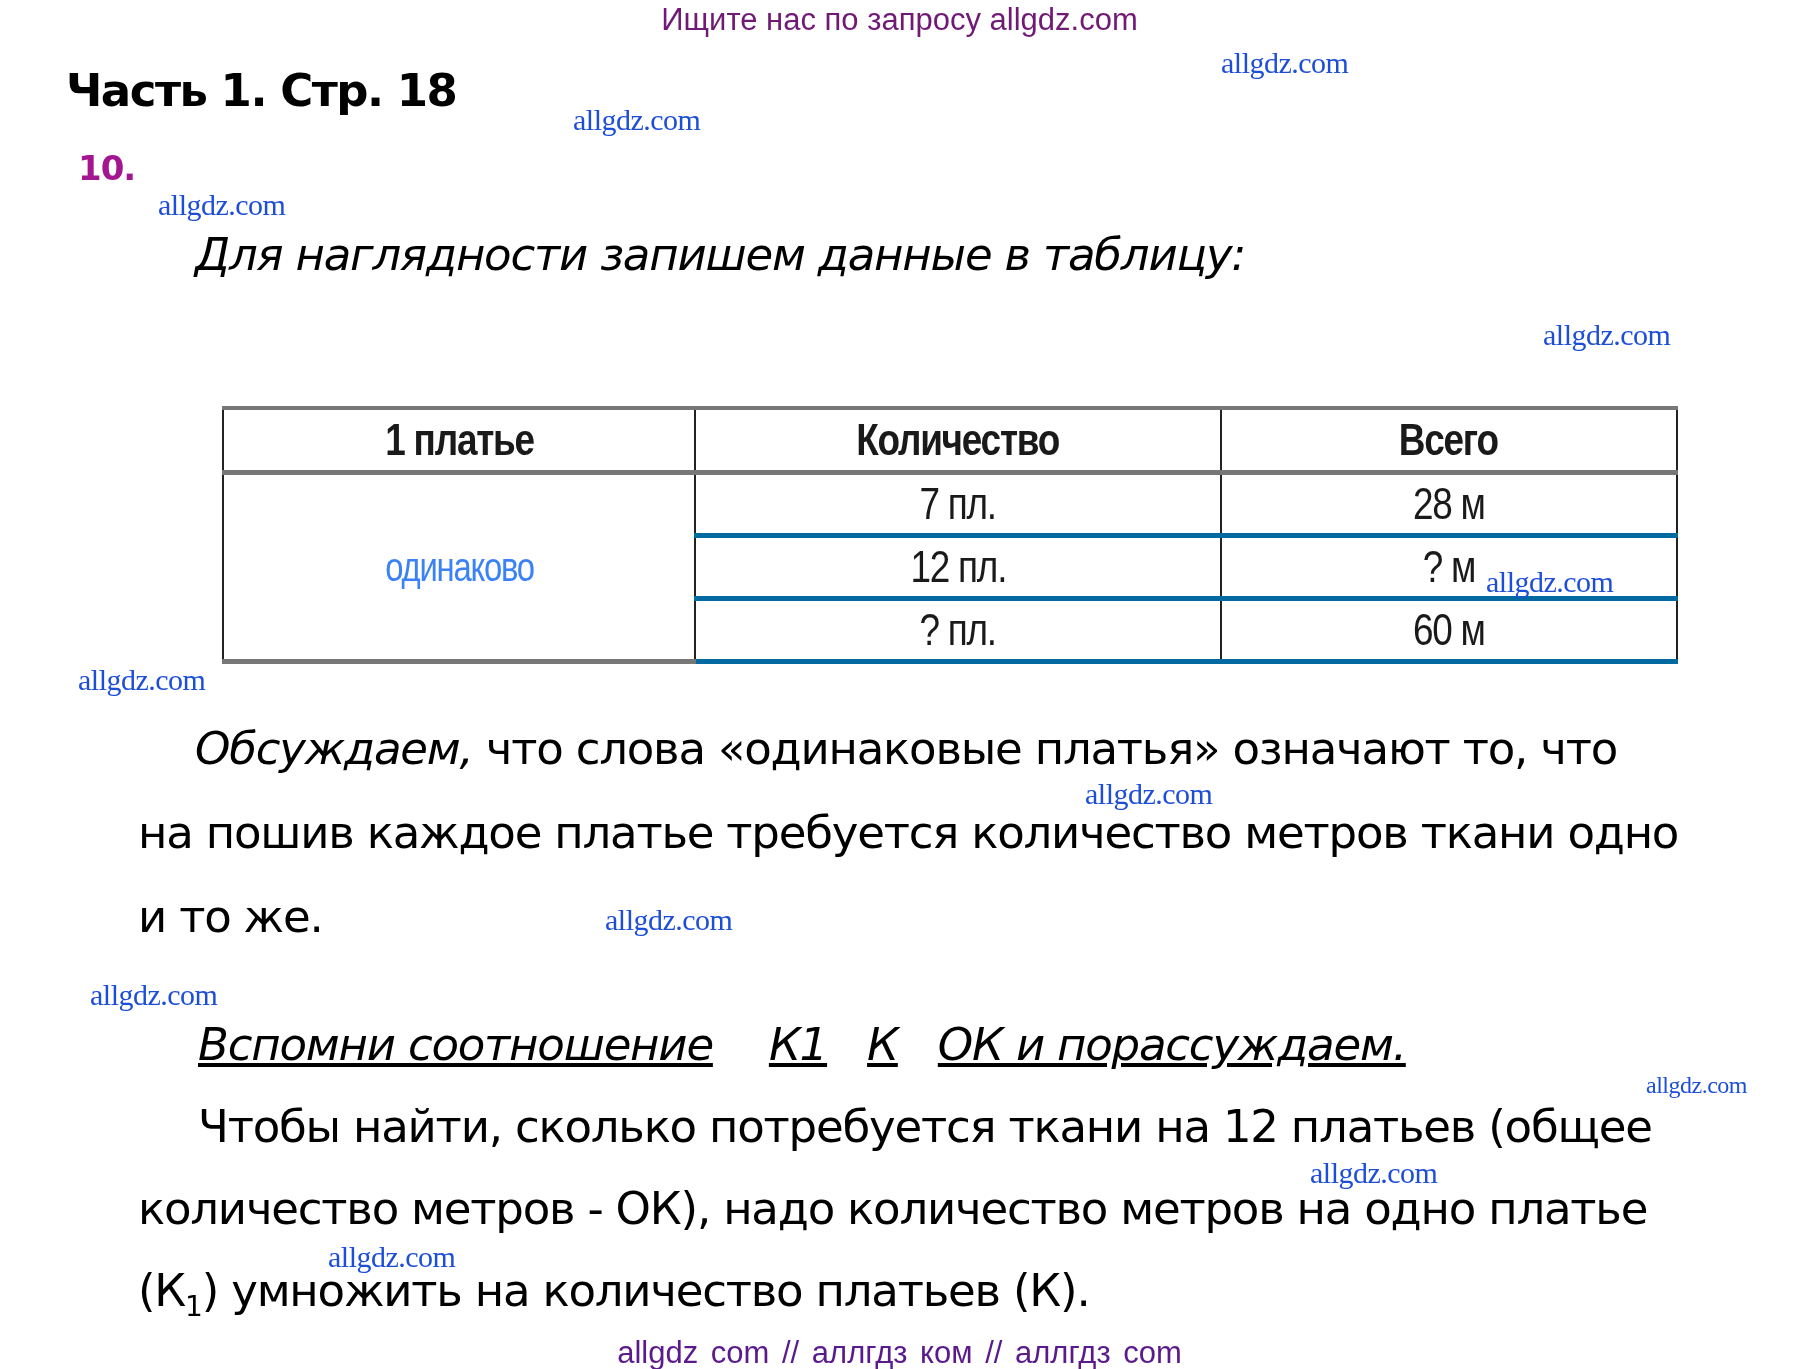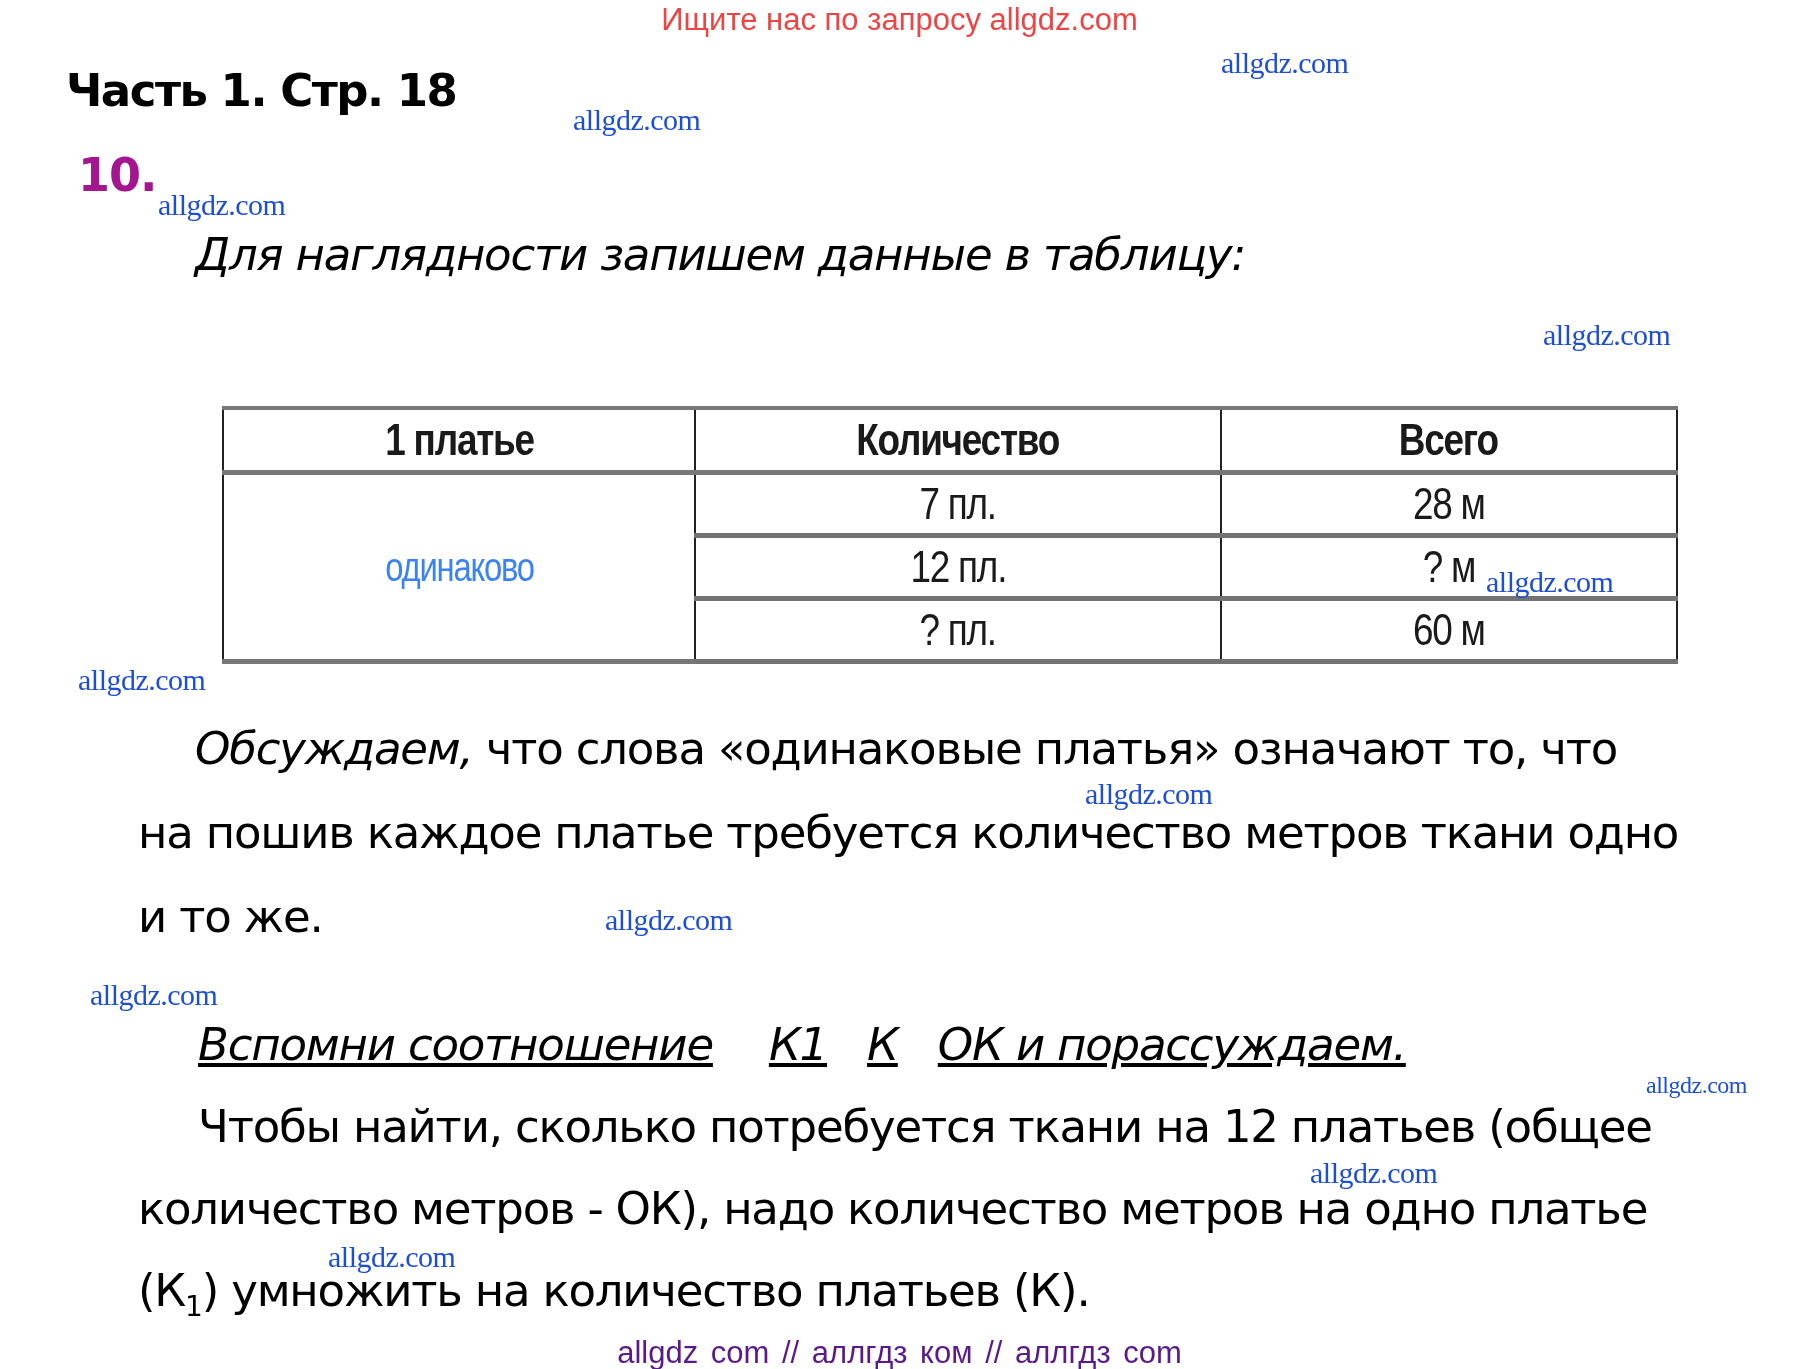--- a/index.html
+++ b/index.html
@@ -1,35 +1,35 @@
 <!DOCTYPE html>
 <html><head>
 <meta charset="utf-8">
 <style>
   html, body { margin:0; padding:0; background:#ffffff; }
   body { width:1799px; height:1369px; position:relative; overflow:hidden;
          font-family:"DejaVu Sans", sans-serif; color:#000; }
   .abs { position:absolute; white-space:nowrap; }
   .wm { font-family:Liberation Serif, serif; font-size:30px; color:#1d4ed8; letter-spacing:-0.5px; }
   .wm-small { font-size:24px; }
-  .top-banner { font-family:"Liberation Sans", sans-serif; font-size:31px; color:#ef4444; left:0; width:1799px; text-align:center; top:2px; }
+  .top-banner { font-family:"Liberation Sans", sans-serif; font-size:31px; color:#701a75; left:0; width:1799px; text-align:center; top:2px; }
   .page-title { font-family:"DejaVu Sans", sans-serif; font-weight:bold; font-size:45px; left:18px; top:64px; letter-spacing:-1.5px;margin-left:48px; }
-  .task-number { font-family:"DejaVu Sans", sans-serif; font-weight:bold; font-size:46px; color:#a3168f; left:78px; top:148px; letter-spacing:-1px; }
+  .task-number { font-family:"DejaVu Sans", sans-serif; font-weight:bold; font-size:34px; color:#a3168f; left:78px; top:148px; letter-spacing:-1px; }
   .italic-line { font-family:"DejaVu Sans", sans-serif; font-style:italic; font-size:45px; letter-spacing:-1.2px; }
   .body-line { font-family:"DejaVu Sans", sans-serif; font-size:45px; letter-spacing:-1.2px; }
   .footer { font-family:"Liberation Sans", sans-serif; font-size:31px; color:#5a1a8c; left:0; width:1799px; text-align:center; top:1335px; word-spacing:4px; }
 
   
   .data-table { position:absolute; left:222px; top:370px; width:1456px; height:253px;
                 border-collapse:collapse; font-family:"Liberation Sans", sans-serif;margin-top:36px; }
   .data-table td, .data-table th { border-left:2px solid #222; border-right:2px solid #222; padding:0; text-align:center; }
   .data-table th { height:60px; font-size:45px; font-weight:bold; color:#1a1a1a; letter-spacing:-1.5px;
                    border-top:4px solid #777; border-bottom:5px solid #777; transform-origin:center; }
   .data-table td { font-size:45px; color:#1a1a1a; letter-spacing:-1.5px; }
-  .data-table tr.r td.cell { height:58px; border-bottom:5px solid #737373; }
+  .data-table tr.r td.cell { height:58px; border-bottom:5px solid #0369a1; }
   .data-table tr.last td { border-bottom:5px solid #777; }
   .data-table td.merged { border-bottom:5px solid #777; color:#3b82f6; font-size:40px; }
   .data-table .narrow { display:inline-block; transform:scaleX(0.82); }
   .sub { font-size:28px; vertical-align:-10px; }
 </style>
 </head>
 <body>
 
 <div class="abs top-banner">Ищите нас по запросу allgdz.com</div>
 

